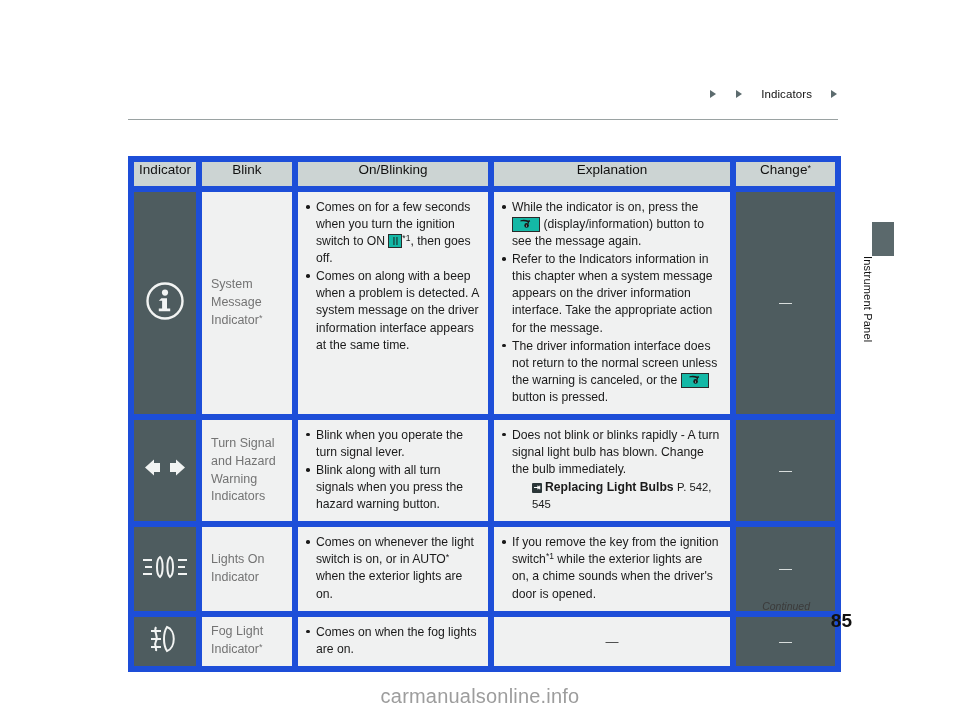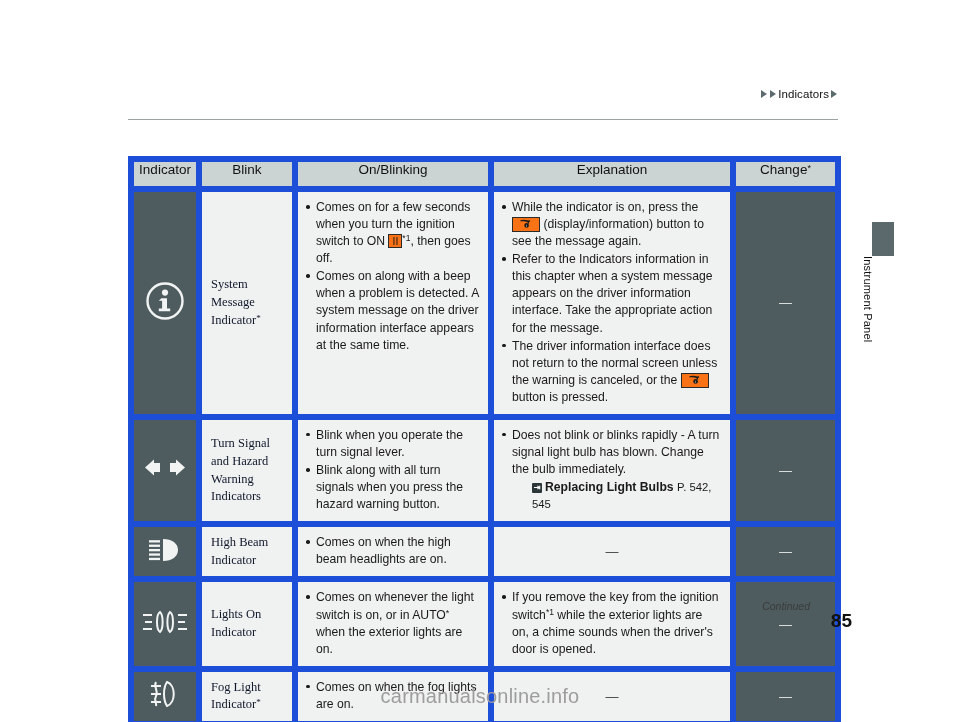--- a/index.html
+++ b/index.html
@@ -19,21 +19,21 @@
   
   .breadcrumb {
     position: absolute;
     top: 88px;
     right: 122px;
     font-size: 11.5px;
     color: #111;
     letter-spacing: 0.1px;
     display: flex;
     align-items: center;
-    gap: 1px;
+    gap: 18px;
     white-space: nowrap;
   }
   .tri {
     display: inline-block;
     width: 0; height: 0;
     border-top: 4.5px solid transparent;
     border-bottom: 4.5px solid transparent;
     border-left: 6px solid #5c6b6e;
     margin: 0 1px;
   }
@@ -102,22 +102,21 @@
     background: #4e5c5f;
     text-align: center;
     vertical-align: middle;
   }
   td.name-cell {
     background: #f0f1f1;
     font-size: 12.5px;
     line-height: 1.42;
     padding: 6px 8px 6px 9px;
     vertical-align: middle;
-    color: #0f172a;
-    font-family: Liberation Serif, serif;
+    color: #737373;
   }
   td.text-cell {
     background: #f0f1f1;
     font-size: 12.2px;
     line-height: 1.40;
     padding: 7px 8px 7px 6px;
     color: #1a1a1a;
   }
   td.dash-cell {
     background: #f0f1f1;
@@ -177,21 +176,21 @@
   }
 
   
   .boxglyph {
     display: inline-block;
     border: 1px solid #2a2a2a;
     padding: 0 3px;
     line-height: 12px;
     font-size: 10.5px;
     vertical-align: 0px;
-    background: #f97316;
+    background: #14b8a6;
     font-weight: normal;
   }
   .boxglyph.wide {
     padding: 0 6px;
     line-height: 13px;
   }
   .sup { font-size: 8.5px; vertical-align: 4px; }
   .star { font-size: 9px; vertical-align: 3px; }
 
   
@@ -329,40 +328,20 @@
             <div class="ref-line">
               <span class="ref-arrow">⇥</span><span>Replacing Light Bulbs</span>
               <span class="pg">P. 542, 545</span>
             </div>
           </li>
         </ul>
       </td>
       <td class="msg-dash">—</td>
     </tr>
 
-    <tr>
-      <td class="icon-cell">
-        <svg width="44" height="28" viewBox="0 0 44 28">
-          <path d="M20 3 C29 3 35 7.5 35 14 C35 20.5 29 25 20 25 Z" fill="#f2f4f3"></path>
-          <rect x="6" y="4.2" width="11" height="2.3" fill="#f2f4f3"></rect>
-          <rect x="6" y="8.6" width="11" height="2.3" fill="#f2f4f3"></rect>
-          <rect x="6" y="13.0" width="11" height="2.3" fill="#f2f4f3"></rect>
-          <rect x="6" y="17.4" width="11" height="2.3" fill="#f2f4f3"></rect>
-          <rect x="6" y="21.8" width="11" height="2.3" fill="#f2f4f3"></rect>
-        </svg>
-      </td>
-      <td class="name-cell">High Beam Indicator</td>
-      <td class="text-cell">
-        <ul class="bl">
-          <li>Comes on when the high beam headlights are on.</li>
-        </ul>
-      </td>
-      <td class="dash-cell">—</td>
-      <td class="msg-dash">—</td>
-    </tr>
 
     <tr>
       <td class="icon-cell">
         <svg width="52" height="28" viewBox="0 0 52 28">
           <path d="M21 4 C17 6.5 17 21.5 21 24 C24.5 21 24.5 7 21 4 Z" fill="none" stroke="#f2f4f3" stroke-width="2"></path>
           <path d="M31 4 C35 6.5 35 21.5 31 24 C27.5 21 27.5 7 31 4 Z" fill="none" stroke="#f2f4f3" stroke-width="2"></path>
           <g stroke="#f2f4f3" stroke-width="2" stroke-linecap="butt">
             <line x1="4" y1="7" x2="13" y2="7"></line>
             <line x1="6" y1="14" x2="13" y2="14"></line>
             <line x1="4" y1="21" x2="13" y2="21"></line>

